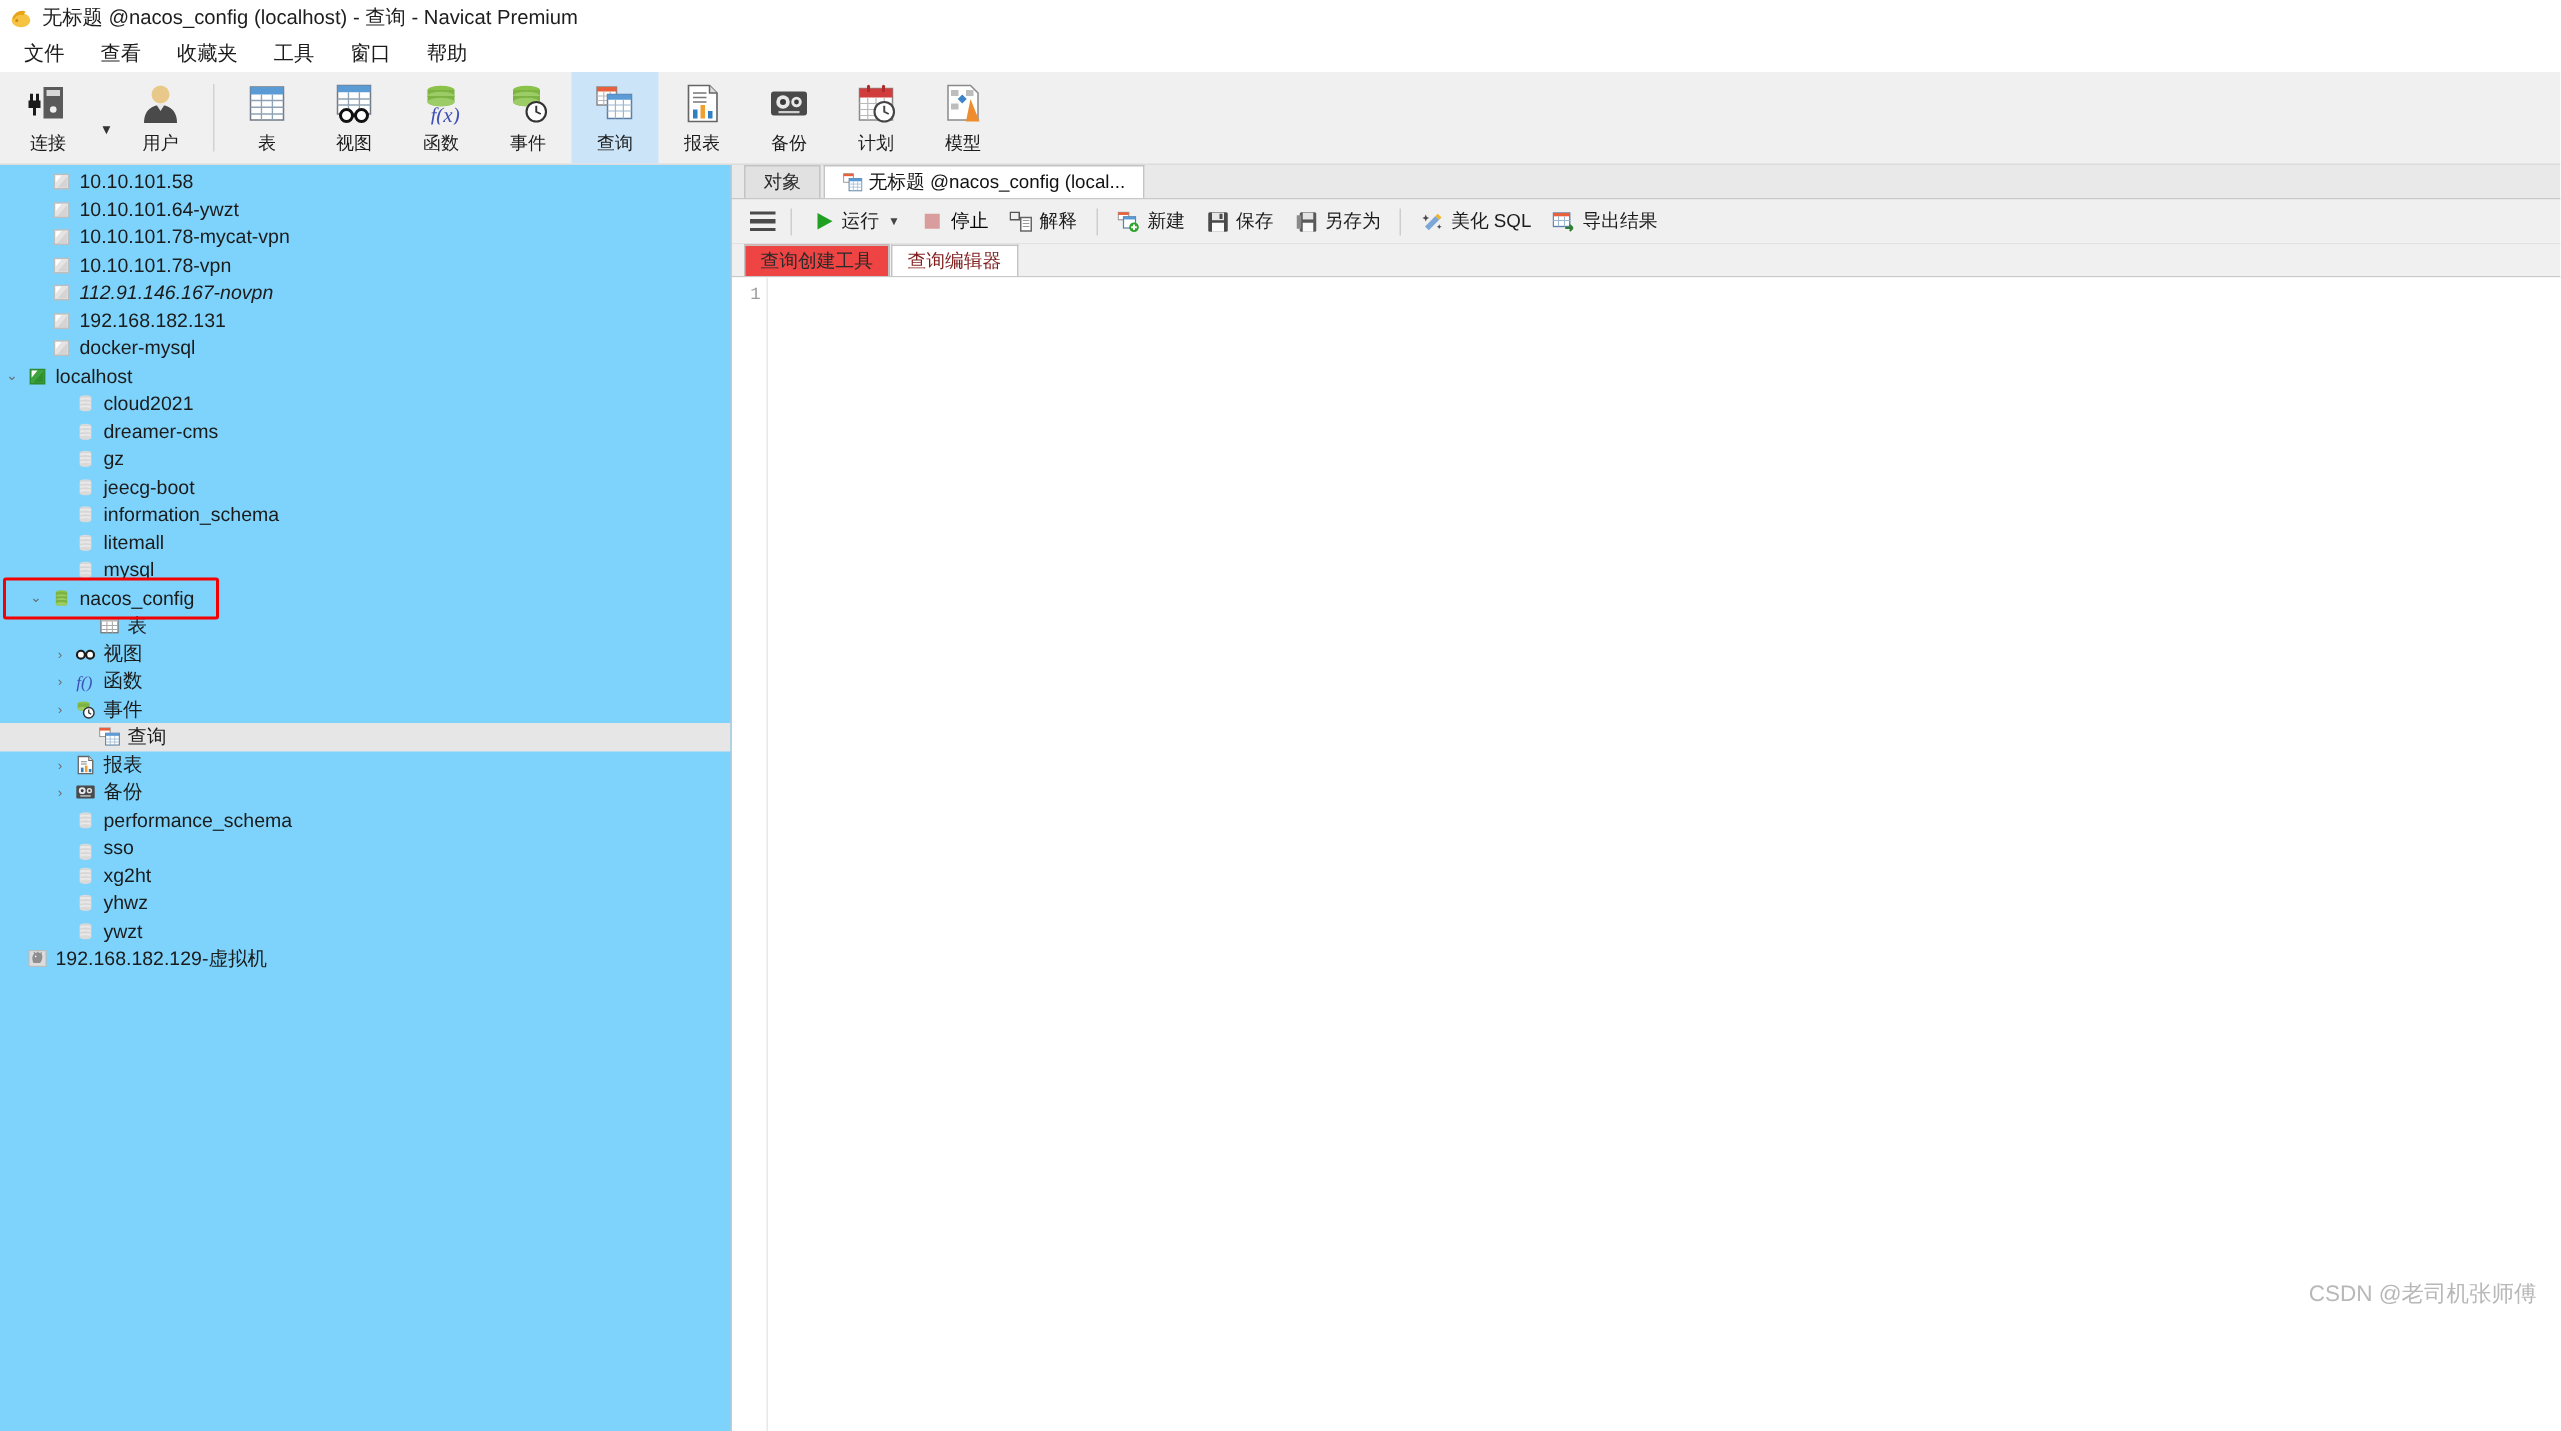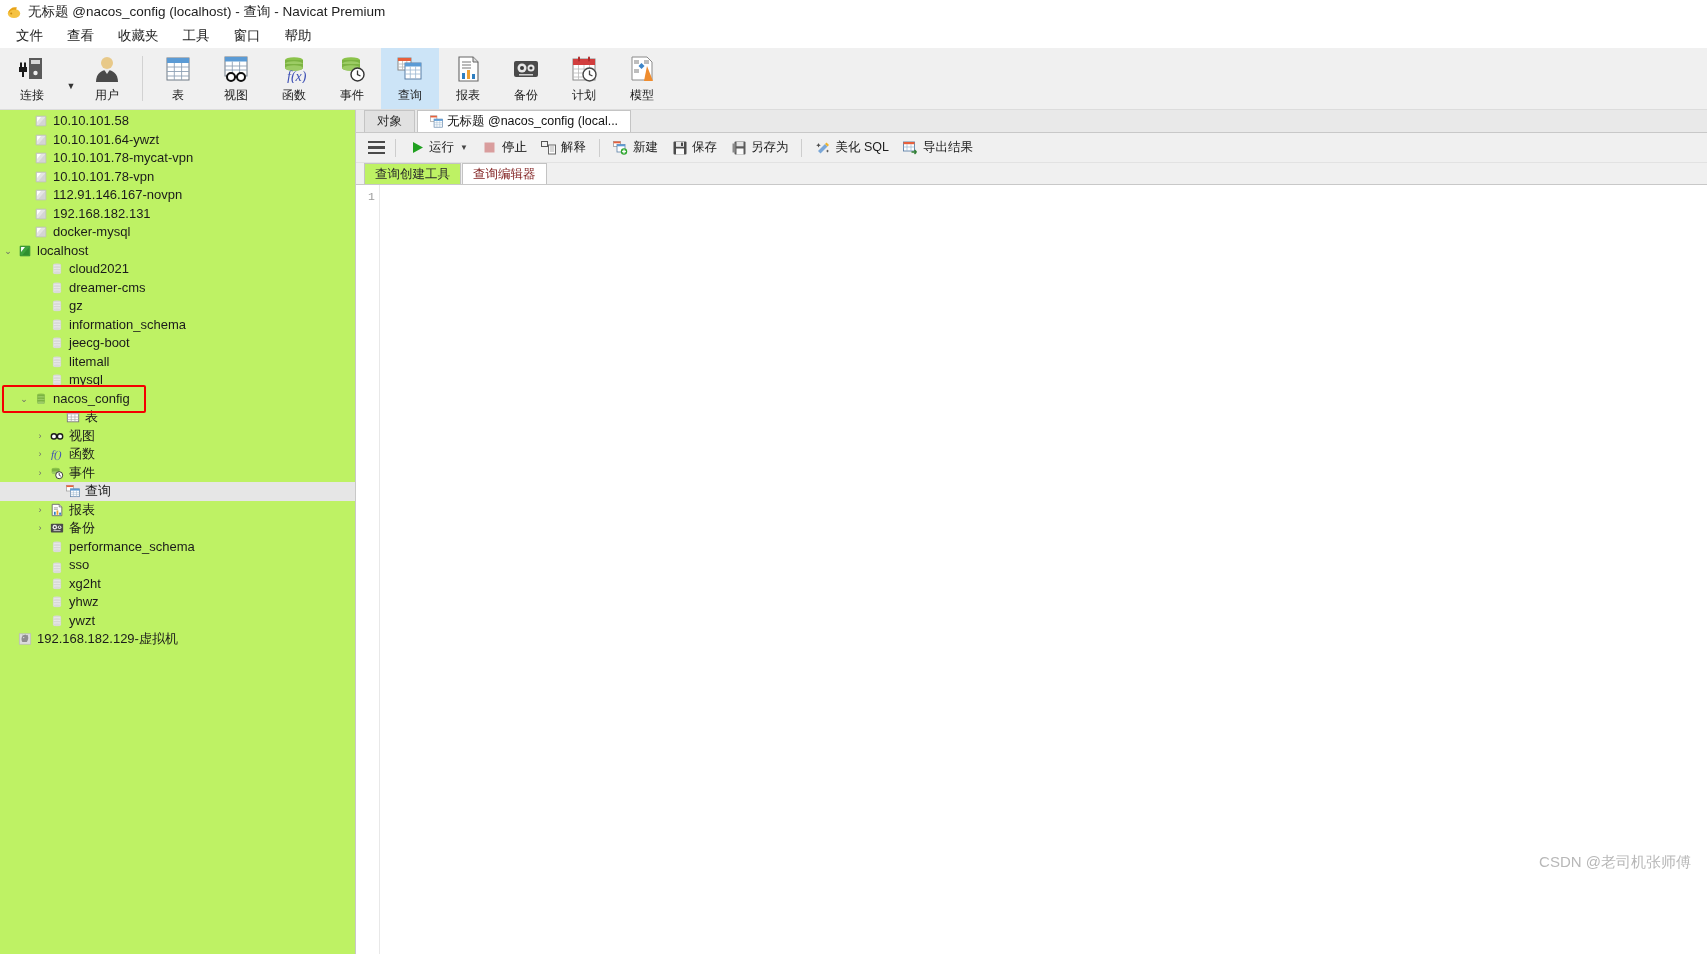--- a/index.html
+++ b/index.html
@@ -50,21 +50,21 @@
   .tb-caret {
     width: 14px; display:flex; align-items:center; justify-content:center;
     padding-top: 14px; font-size: 9px; color:#333;
   }
 
   
   .body-split { position:absolute; top:110px; left:0; right:0; bottom:0; display:flex; }
 
   
   .sidebar {
-    width: 356px; background: #bef264;
+    width: 488px; background: #7dd3fc;
     border-right: 1px solid #c8c8c8;
     overflow: hidden; position: relative;
   }
   .tree { padding-top: 2px; }
   .tree-row {
     height: 18.5px; display:flex; align-items:center;
     font-size: 13px; color: #1b1b1b; white-space: nowrap;
     cursor: default; position: relative;
   }
   .tree-row.selected { background:#e6e6e6; }
@@ -104,21 +104,21 @@
   .qt-caret { font-size:8px; color:#444; margin-left:2px; }
   .hamburger { display:flex; flex-direction:column; gap:3px; padding: 2px 4px; cursor:default; }
   .hamburger i { display:block; width:17px; height:2.5px; background:#4a4a4a; }
 
   .subtabs {
     height: 22px; background:#f0f0f0; display:flex; align-items:flex-end;
     padding-left: 8px; border-bottom:1px solid #c8c8c8;
   }
   .subtabs .stab {
     height:21px; padding:0 10px; font-size:12.5px; color:#2a2a2a;
-    display:flex; align-items:center; background:#bef264;
+    display:flex; align-items:center; background:#ef4444;
     border:1px solid #c3c3c3; border-bottom:none; margin-right:1px; cursor:default;
   }
   .subtabs .stab.active { background:#ffffff; color:#7f1d1d; }
 
   .editor-area { flex:1; display:flex; background:#ffffff; position:relative; }
   .gutter {
     width: 24px; background:#ffffff; border-right:1px solid #e8e8e8;
     padding-top: 4px; text-align:right; padding-right:4px;
   }
   .gutter .lnum { font-family:"Liberation Mono","DejaVu Sans Mono",monospace; font-size:11.5px; color:#9b9b9b; line-height:16px; }
@@ -366,21 +366,21 @@
             <span class="twisty"></span>
             <span class="ticon">
               <svg width="14" height="14" viewBox="0 0 16 16">
                 <path d="M2.5 2.5 H13.5 V13.5 H2.5 Z" fill="#e4e4e4" stroke="#bdbdbd" stroke-width="1"></path>
                 <path d="M3.5 3.5 L8 3.5 L3.5 9 Z" fill="#ffffff"></path>
                 <path d="M12.5 4 L12.5 12.5 L5 12.5 Z" fill="#d4d4d4"></path>
               </svg>
             </span>
             <span class="tlabel">10.10.101.78-vpn</span>
           </div>
-          <div class="tree-row" style="padding-left: 16px;">
+          <div class="tree-row" style="padding-left: 16px; font-style: italic;">
             <span class="twisty"></span>
             <span class="ticon">
               <svg width="14" height="14" viewBox="0 0 16 16">
                 <path d="M2.5 2.5 H13.5 V13.5 H2.5 Z" fill="#e4e4e4" stroke="#bdbdbd" stroke-width="1"></path>
                 <path d="M3.5 3.5 L8 3.5 L3.5 9 Z" fill="#ffffff"></path>
                 <path d="M12.5 4 L12.5 12.5 L5 12.5 Z" fill="#d4d4d4"></path>
               </svg>
             </span>
             <span class="tlabel">112.91.146.167-novpn</span>
           </div>
@@ -468,36 +468,36 @@
               <svg width="14" height="14" viewBox="0 0 16 16">
                 <ellipse cx="8" cy="3.2" rx="4.3" ry="1.5" fill="#dadada"></ellipse>
                 <path d="M3.7 3.2 v3 a4.3 1.5 0 0 0 8.6 0 v-3 z" fill="#eaeaea" stroke="#cfcfcf" stroke-width="0.5"></path>
                 <ellipse cx="8" cy="6.2" rx="4.3" ry="1.5" fill="#dadada"></ellipse>
                 <path d="M3.7 6.2 v3 a4.3 1.5 0 0 0 8.6 0 v-3 z" fill="#eaeaea" stroke="#cfcfcf" stroke-width="0.5"></path>
                 <ellipse cx="8" cy="9.2" rx="4.3" ry="1.5" fill="#dadada"></ellipse>
                 <path d="M3.7 9.2 v3 a4.3 1.5 0 0 0 8.6 0 v-3 z" fill="#eaeaea" stroke="#cfcfcf" stroke-width="0.5"></path>
                 <ellipse cx="8" cy="12.2" rx="4.3" ry="1.5" fill="#dadada"></ellipse>
               </svg>
             </span>
+            <span class="tlabel">jeecg-boot</span>
+          </div>
+          <div class="tree-row" style="padding-left: 32px;">
+            <span class="twisty"></span>
+            <span class="ticon">
+              <svg width="14" height="14" viewBox="0 0 16 16">
+                <ellipse cx="8" cy="3.2" rx="4.3" ry="1.5" fill="#dadada"></ellipse>
+                <path d="M3.7 3.2 v3 a4.3 1.5 0 0 0 8.6 0 v-3 z" fill="#eaeaea" stroke="#cfcfcf" stroke-width="0.5"></path>
+                <ellipse cx="8" cy="6.2" rx="4.3" ry="1.5" fill="#dadada"></ellipse>
+                <path d="M3.7 6.2 v3 a4.3 1.5 0 0 0 8.6 0 v-3 z" fill="#eaeaea" stroke="#cfcfcf" stroke-width="0.5"></path>
+                <ellipse cx="8" cy="9.2" rx="4.3" ry="1.5" fill="#dadada"></ellipse>
+                <path d="M3.7 9.2 v3 a4.3 1.5 0 0 0 8.6 0 v-3 z" fill="#eaeaea" stroke="#cfcfcf" stroke-width="0.5"></path>
+                <ellipse cx="8" cy="12.2" rx="4.3" ry="1.5" fill="#dadada"></ellipse>
+              </svg>
+            </span>
             <span class="tlabel">information_schema</span>
-          </div>
-          <div class="tree-row" style="padding-left: 32px;">
-            <span class="twisty"></span>
-            <span class="ticon">
-              <svg width="14" height="14" viewBox="0 0 16 16">
-                <ellipse cx="8" cy="3.2" rx="4.3" ry="1.5" fill="#dadada"></ellipse>
-                <path d="M3.7 3.2 v3 a4.3 1.5 0 0 0 8.6 0 v-3 z" fill="#eaeaea" stroke="#cfcfcf" stroke-width="0.5"></path>
-                <ellipse cx="8" cy="6.2" rx="4.3" ry="1.5" fill="#dadada"></ellipse>
-                <path d="M3.7 6.2 v3 a4.3 1.5 0 0 0 8.6 0 v-3 z" fill="#eaeaea" stroke="#cfcfcf" stroke-width="0.5"></path>
-                <ellipse cx="8" cy="9.2" rx="4.3" ry="1.5" fill="#dadada"></ellipse>
-                <path d="M3.7 9.2 v3 a4.3 1.5 0 0 0 8.6 0 v-3 z" fill="#eaeaea" stroke="#cfcfcf" stroke-width="0.5"></path>
-                <ellipse cx="8" cy="12.2" rx="4.3" ry="1.5" fill="#dadada"></ellipse>
-              </svg>
-            </span>
-            <span class="tlabel">jeecg-boot</span>
           </div>
           <div class="tree-row" style="padding-left: 32px;">
             <span class="twisty"></span>
             <span class="ticon">
               <svg width="14" height="14" viewBox="0 0 16 16">
                 <ellipse cx="8" cy="3.2" rx="4.3" ry="1.5" fill="#dadada"></ellipse>
                 <path d="M3.7 3.2 v3 a4.3 1.5 0 0 0 8.6 0 v-3 z" fill="#eaeaea" stroke="#cfcfcf" stroke-width="0.5"></path>
                 <ellipse cx="8" cy="6.2" rx="4.3" ry="1.5" fill="#dadada"></ellipse>
                 <path d="M3.7 6.2 v3 a4.3 1.5 0 0 0 8.6 0 v-3 z" fill="#eaeaea" stroke="#cfcfcf" stroke-width="0.5"></path>
                 <ellipse cx="8" cy="9.2" rx="4.3" ry="1.5" fill="#dadada"></ellipse>

